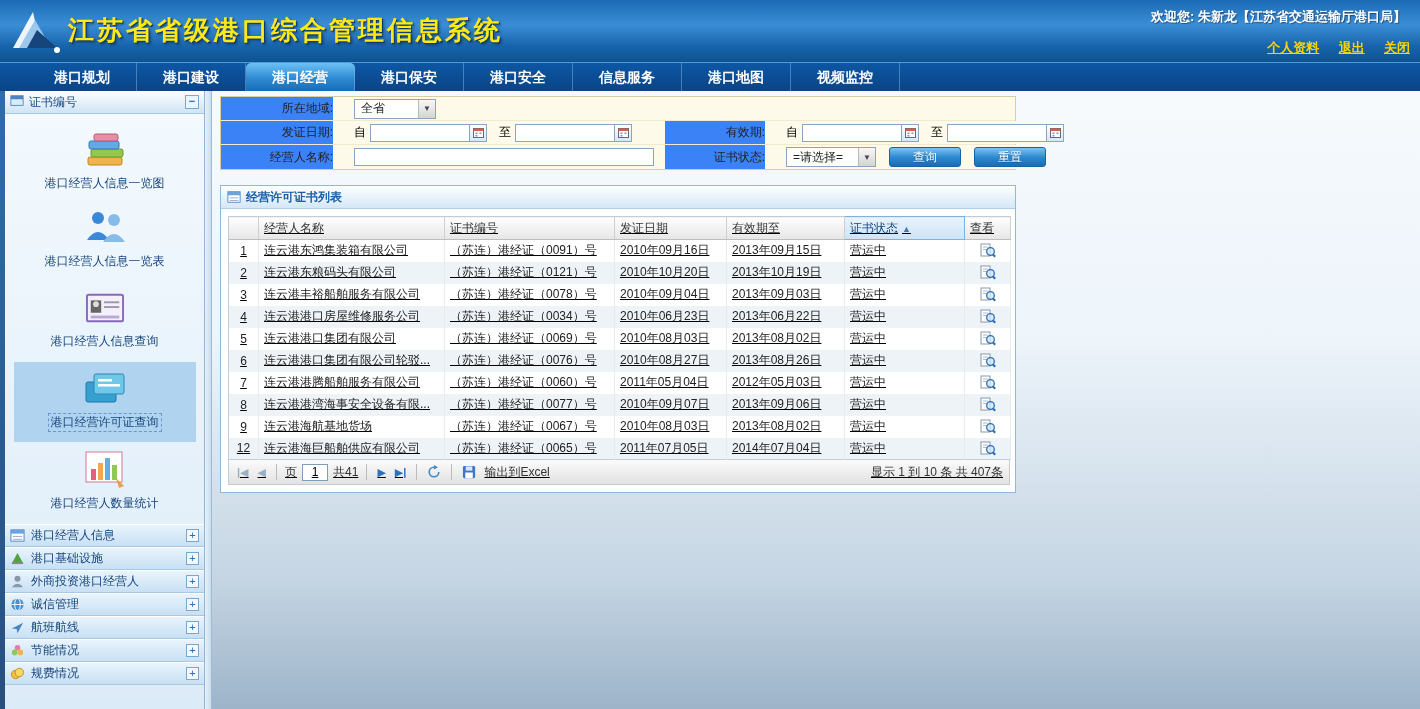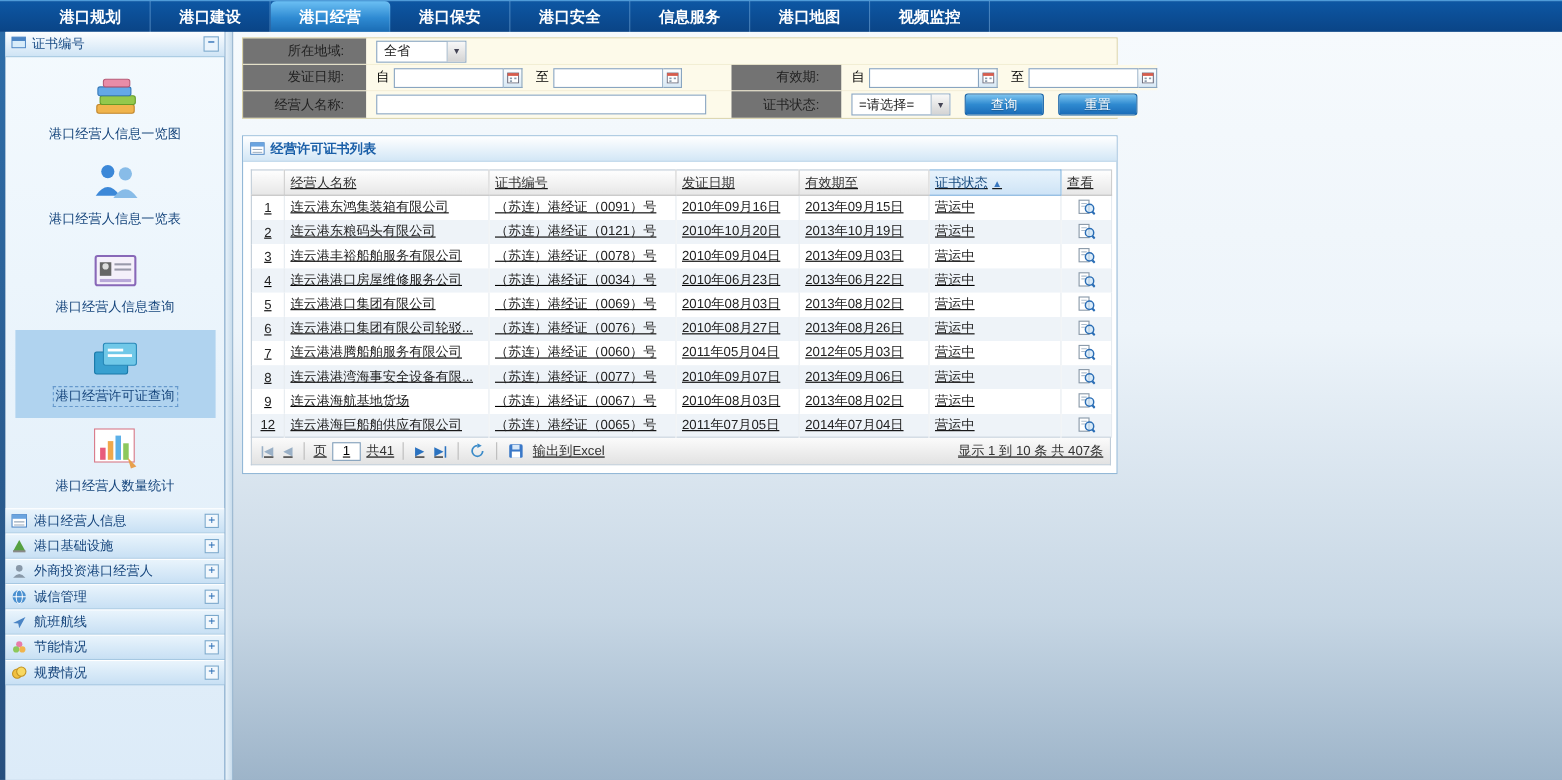--- a/index.html
+++ b/index.html
@@ -55,22 +55,22 @@
 
   
   .main { flex:1; min-width:0; padding:5px 0 0 8px;
     background:linear-gradient(180deg,#f6fafd 0%,#edf4fa 40%,#c6d6e4 78%,#9db4c9 100%); }
 
   
   .searchform { width:796px; border:1px solid #d6cfa4; background:#fdfaea; }
   .frow { display:grid; grid-template-columns:112px 332px 100px 1fr; height:24px; align-items:stretch;
     border-bottom:1px solid #f0ead0; }
   .frow:last-child { border-bottom:none; }
-  .fl { background:#737373; display:flex; align-items:center; justify-content:flex-end; padding-right:20px; color:#222; }
-  .fc { display:flex; align-items:center; gap:4px; padding-left:9px; background:#fdfaea; }
+  .fl { background:#3b82f6; display:flex; align-items:center; justify-content:flex-end; padding-right:0; color:#222; }
+  .fc { display:flex; align-items:center; gap:4px; padding-left:21px; background:#fdfaea; }
   .span3 { grid-column:2/5; }
   .dinput { width:100px; height:18px; border:1px solid #89a5c0; font-size:12px; padding:0 2px; background:#fff; }
   .calbtn { width:17px; height:18px; border:1px solid #89a5c0; border-left:none; cursor:pointer;
     background:linear-gradient(180deg,#fdfeff,#d8e8f5); display:flex; align-items:center; justify-content:center; }
   .fsel { height:20px; border:1px solid #89a5c0; background:#fff; display:flex; align-items:center; cursor:pointer; }
   .fsel .st { padding:0 6px; flex:1; color:#222; }
   .fsel .sa { width:17px; align-self:stretch; background:linear-gradient(180deg,#f8f8f8,#d4d4d4);
     border-left:1px solid #aabccc; display:flex; align-items:center; justify-content:center; font-size:8px; color:#445; }
   .w82 { width:82px; } .w90 { width:90px; }
   .op-input { width:300px; height:18px; border:1px solid #89a5c0; font-size:12px; padding:0 3px; background:#fff; }
@@ -107,20 +107,37 @@
   .pg-sep { width:1px; height:16px; background:#bbb; margin:0 3px; }
   .pg-input { width:26px; height:17px; border:1px solid #7f9db9; text-align:center; font-size:12px; }
   .pg-summary { margin-left:auto; }
   .exp-label { cursor:pointer; }
 </style>
 </head>
 <body>
 
 <div class="page">
 
+  <div class="topbar">
+    <span class="logo">
+      <svg width="54" height="46" viewBox="0 0 54 46">
+        <path d="M6 40 L26 4 L34 40 Z" fill="#ffffff" opacity="0.92"></path>
+        <path d="M12 40 L28 12 L44 40 Z" fill="#9cc8ec"></path>
+        <path d="M20 40 L30 22 L50 40 Z" fill="#16457c"></path>
+        <circle cx="50" cy="42" r="3" fill="#ffffff"></circle>
+      </svg>
+    </span>
+    <div class="title">江苏省省级港口综合管理信息系统</div>
+    <div class="welcome">欢迎您: 朱新龙【江苏省交通运输厅港口局】</div>
+    <div class="userlinks">
+      <a>个人资料</a>
+      <a>退出</a>
+      <a>关闭</a>
+    </div>
+  </div>
 
   <div class="nav">
     <div class="tab"><span>港口规划</span></div>
       <div class="tab"><span>港口建设</span></div>
       <div class="tab active"><span>港口经营</span></div>
       <div class="tab"><span>港口保安</span></div>
       <div class="tab"><span>港口安全</span></div>
       <div class="tab"><span>信息服务</span></div>
       <div class="tab"><span>港口地图</span></div>
       <div class="tab"><span>视频监控</span></div>

